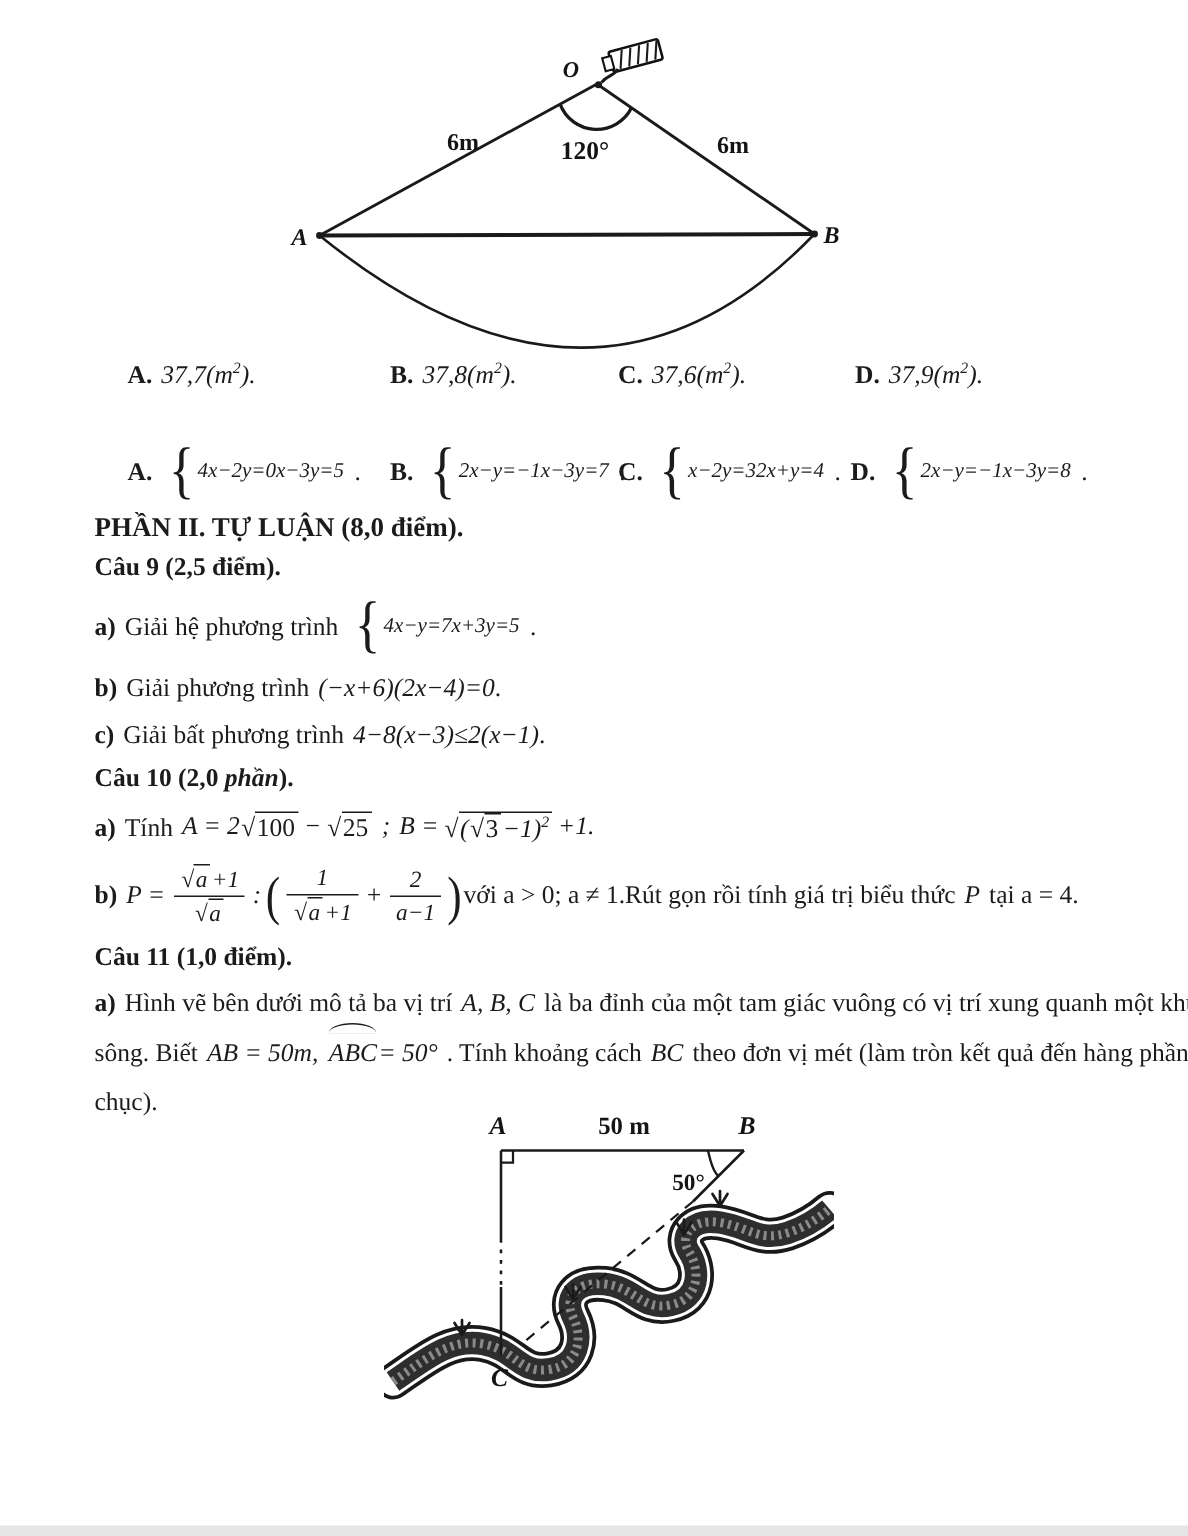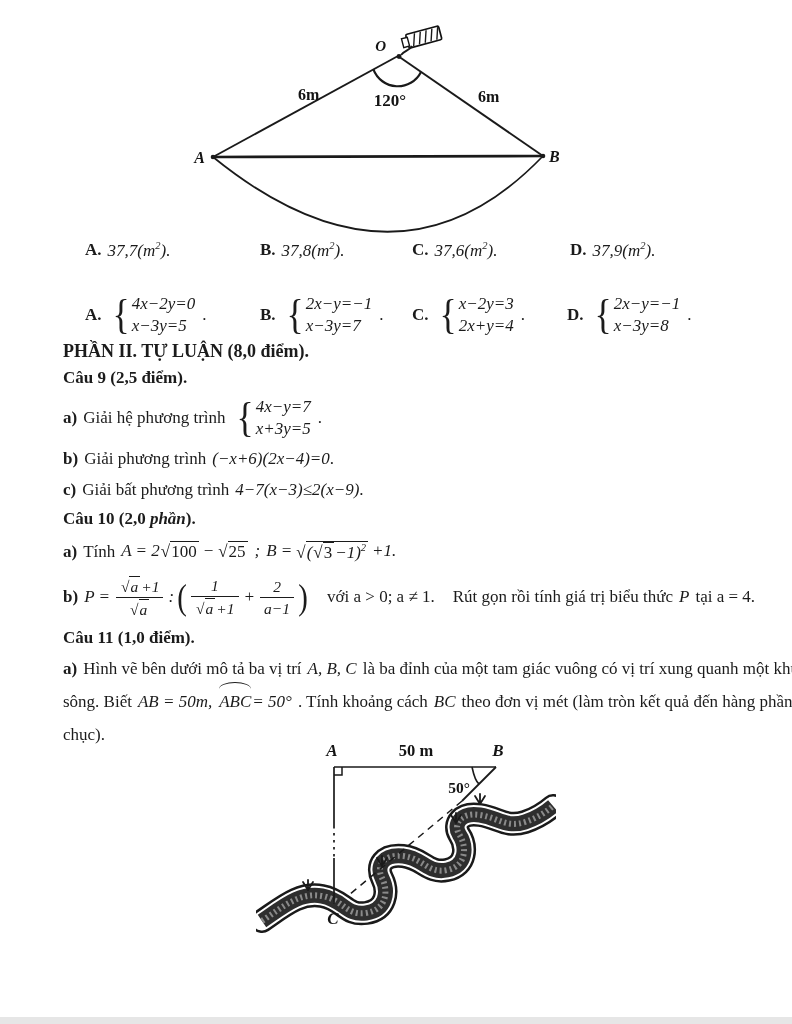--- a/index.html
+++ b/index.html
@@ -11,21 +11,21 @@
   .math{font-style:italic;white-space:nowrap;}
   .up{font-style:normal;}
   .gap{margin-right:6px;}
   .row{display:flex;align-items:center;}
   .opt{display:inline-flex;align-items:center;}
   .opt .lb{margin-right:6px;}
   sup{font-size:0.62em;}
   
   .sys{display:inline-flex;align-items:center;margin:0 3px;}
   .brace{font-size:42px;font-weight:400;line-height:0.95;transform:scaleX(0.85);margin-right:1px;}
-  .sysrows{display:inline-flex;flex-direction:column;line-height:22px;font-size:17px;}
+  .sysrows{display:inline-flex;flex-direction:row;line-height:22px;font-size:14px;}
   .tail{align-self:center;margin-left:4px;}
   
   .sqrt{display:inline-flex;align-items:stretch;white-space:nowrap;margin:0 1px;}
   .radsym{align-self:flex-end;}
   .ovl{border-top:1.5px solid #1b1b1b;padding:0 2px 0 1px;}
   
   .frac{display:inline-flex;flex-direction:column;vertical-align:middle;text-align:center;
         font-size:15.5px;line-height:19px;margin:0 3px;}
   .frac .num{border-bottom:1.4px solid #1b1b1b;padding:0 4px 1px;}
   .frac .den{padding:1px 4px 0;}
@@ -160,21 +160,21 @@
   </div>
   <div class="abs line" style="left:63px;top:449px">
     <b class="gap">b)</b>
     <span class="gap">Giải phương trình</span>
     <span class="math">(−x+6)(2x−4)=0</span>
     <span>.</span>
   </div>
   <div class="abs line" style="left:63px;top:480px">
     <b class="gap">c)</b>
     <span class="gap">Giải bất phương trình</span>
-    <span class="math">4−7(x−3)≤2(x−9)</span>
+    <span class="math">4−8(x−3)≤2(x−1)</span>
     <span>.</span>
   </div>
 
   <div class="abs" style="left:63px;top:509px">
     <b><span>Câu 10 (2,0 </span><span class="it">phần</span><span>).</span></b>
   </div>
   <div class="abs line" style="left:63px;top:533px;height:38px">
     <b class="gap">a)</b>
     <span class="gap">Tính</span>
     <span class="math" style="display:inline-flex;align-items:flex-start">
@@ -223,21 +223,21 @@
               <span class="ovl">a</span>
             </span><span>+1</span></span>
       </span>
       <span style="margin:0 2px">+</span>
       <span class="frac">
         <span class="num">2</span>
         <span class="den">a−1</span>
       </span>
       <span class="bigp up">)</span>
     </span>
-    <span style="margin:0 18px"><span>với a &gt; 0; a ≠ 1.</span></span>
+    <span style="margin:0 0"><span>với a &gt; 0; a ≠ 1.</span></span>
     <span class="gap">Rút gọn rồi tính giá trị biểu thức</span>
     <span class="math gap">P</span>
     <span>tại a = 4.</span>
   </div>
 
   <div class="abs" style="left:63px;top:628px">
     <b>Câu 11 (1,0 điểm).</b>
   </div>
   <div class="abs" style="left:63px;top:652px;width:675px">
     <div class="para-line">

